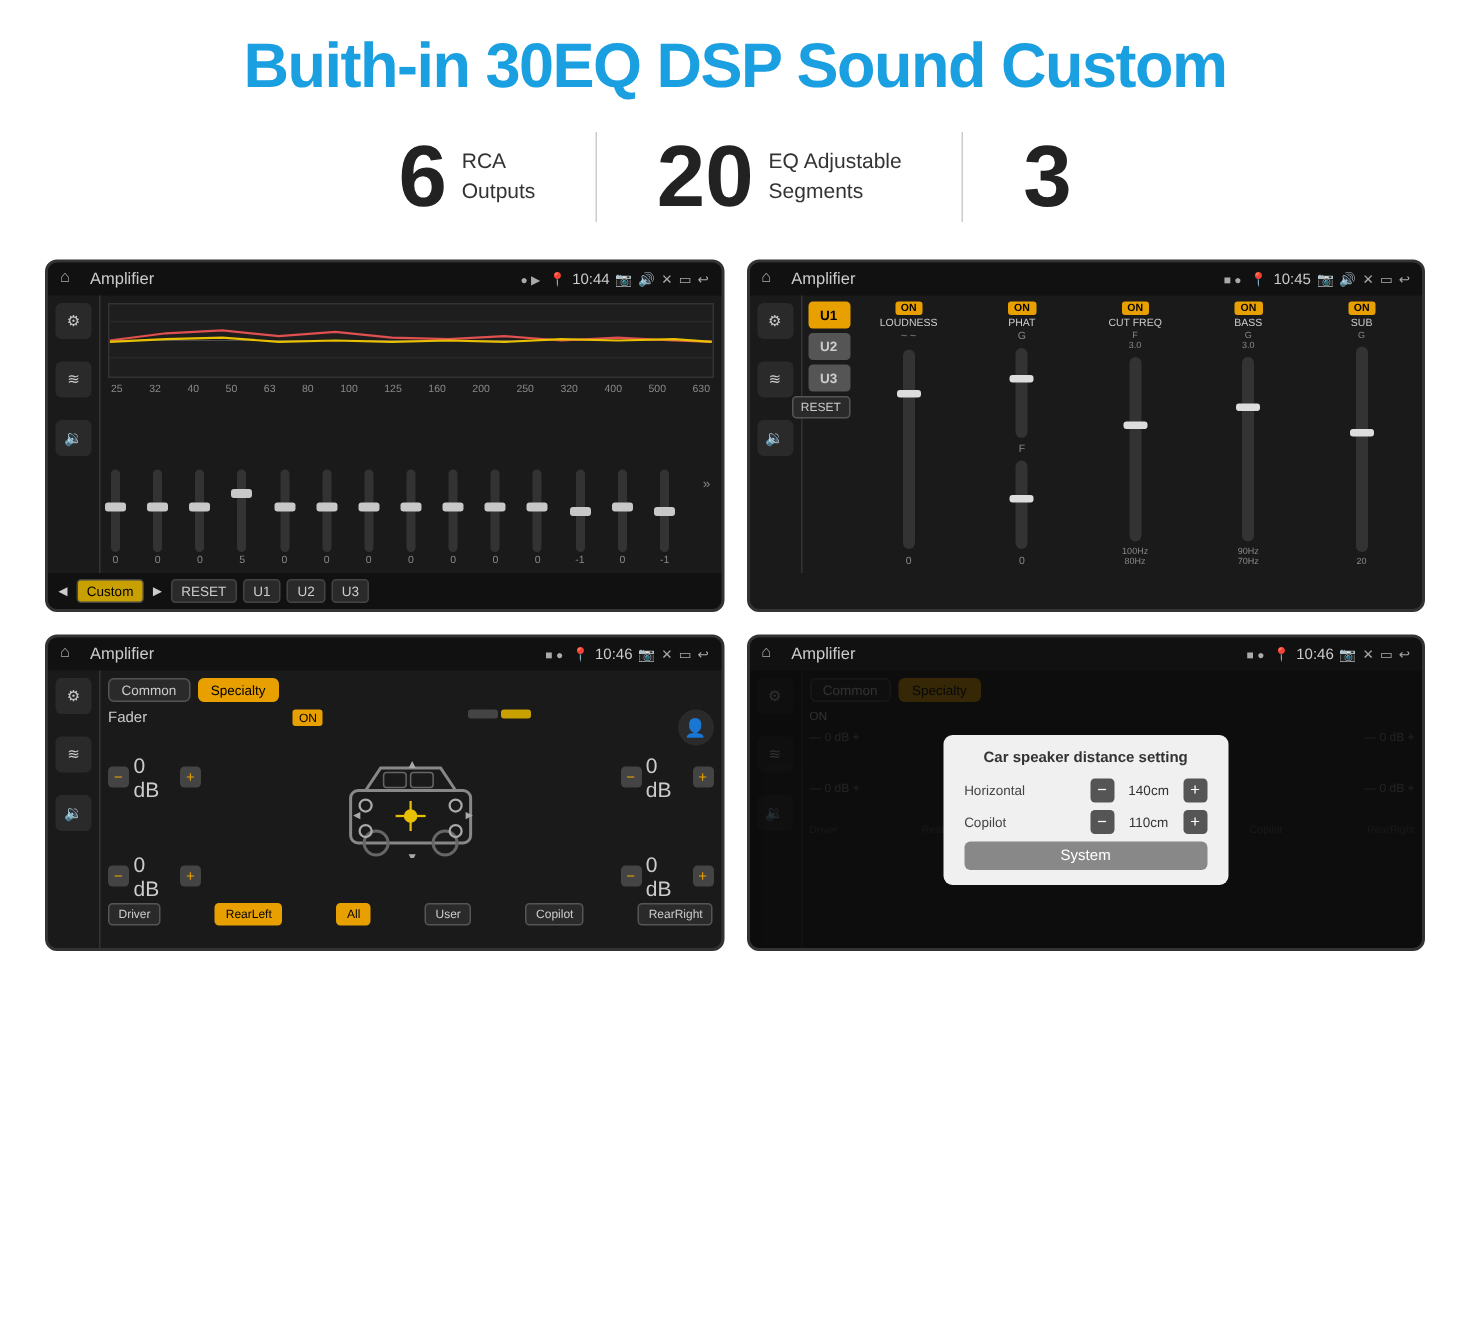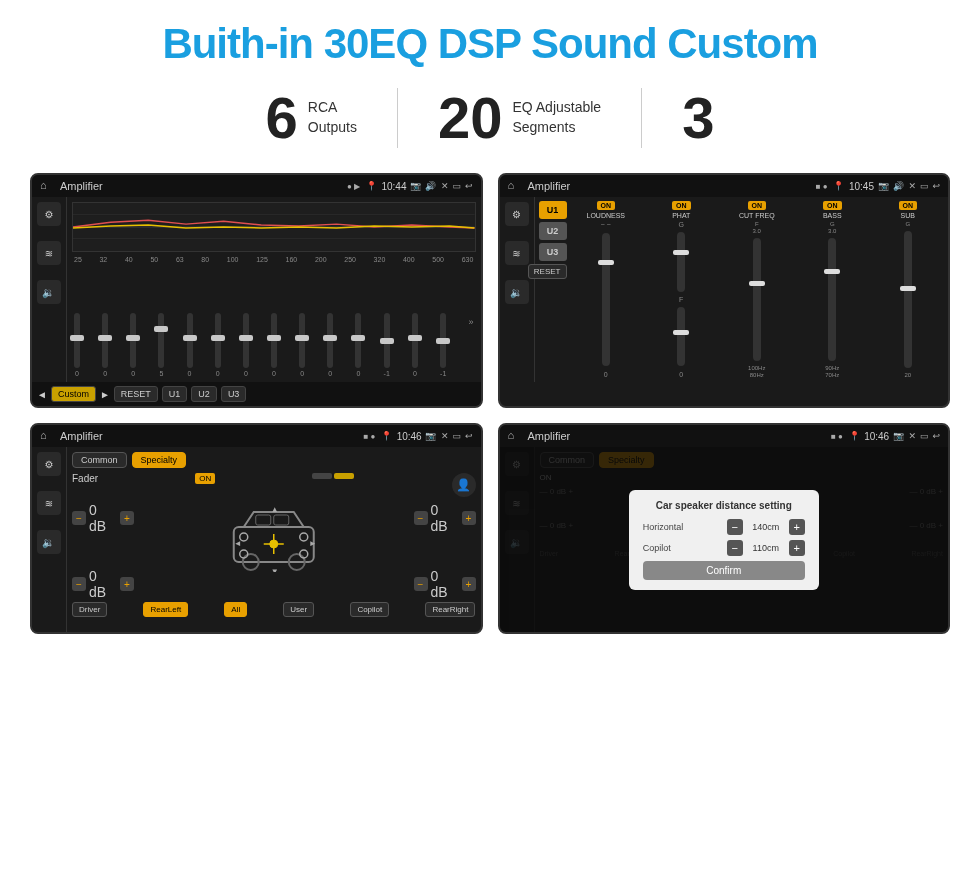--- a/index.html
+++ b/index.html
@@ -988,20 +988,20 @@
               </div>
             </div>
             <div class="dialog-row">
               <span class="dialog-row-label">Copilot</span>
               <div class="dialog-control">
                 <div class="dialog-minus">−</div>
                 <span class="dialog-value">110cm</span>
                 <div class="dialog-plus">+</div>
               </div>
             </div>
-            <div class="dialog-confirm-btn">Confirm</div>
+            <div class="dialog-confirm-btn">System</div>
           </div>
         </div>
       </div>
     </div>
 
   </div>
 </div>
 
 </body></html>

